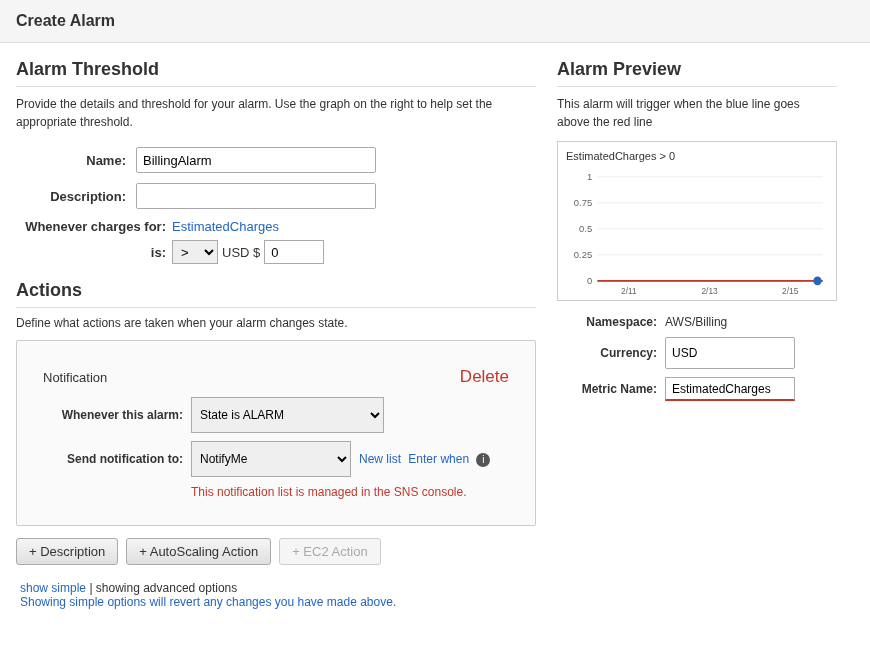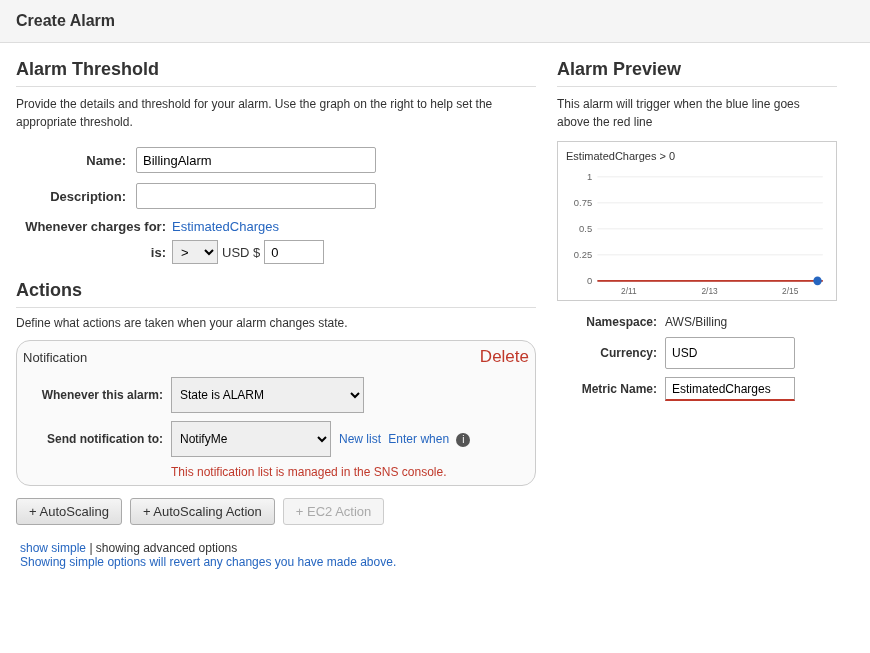--- a/index.html
+++ b/index.html
@@ -127,22 +127,22 @@
     .actions-section { margin-top: 8px; }
 
     .actions-desc {
       font-size: 12px;
       color: #333;
       margin-bottom: 10px;
     }
 
     .notification-box {
       border: 1px solid #ccc;
-      border-radius: 14px;
-      padding: 6px;
+      border-radius: 2px;
+      padding: 26px;
       margin-bottom: 12px;
       background: #fafafa;
     }
 
     .notification-header {
       display: flex;
       justify-content: space-between;
       align-items: center;
       margin-bottom: 10px;
     }
@@ -398,21 +398,21 @@
             <a href="#">New list</a>
             <a href="#">Enter when</a>
             <span class="info-icon">i</span>
           </span>
         </div>
 
         <div class="sns-note">This notification list is managed in the SNS console.</div>
       </div>
 
       <div class="actions-buttons">
-        <button class="btn btn-primary">+ AutoScaling</button>
+        <button class="btn btn-primary">+ Description</button>
         <button class="btn btn-primary">+ AutoScaling Action</button>
         <button class="btn btn-disabled">+ EC2 Action</button>
       </div>
     </div>
 
     <div class="footer-options">
       <a href="#">show simple</a>
       <span> | </span>
       <span>showing advanced options</span>
       <br>

